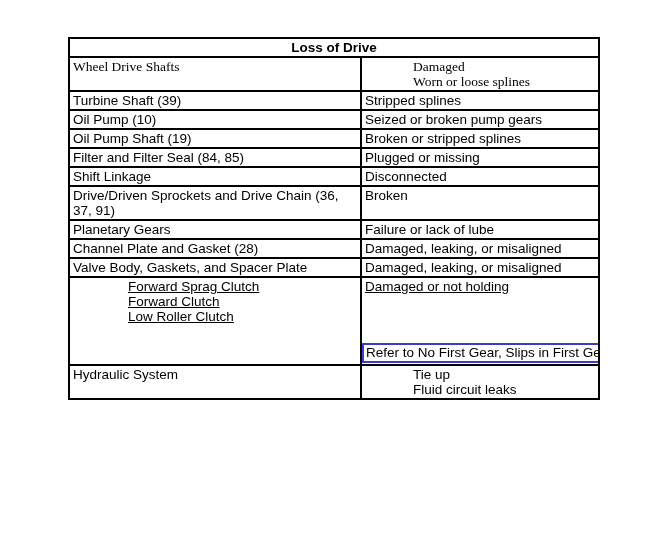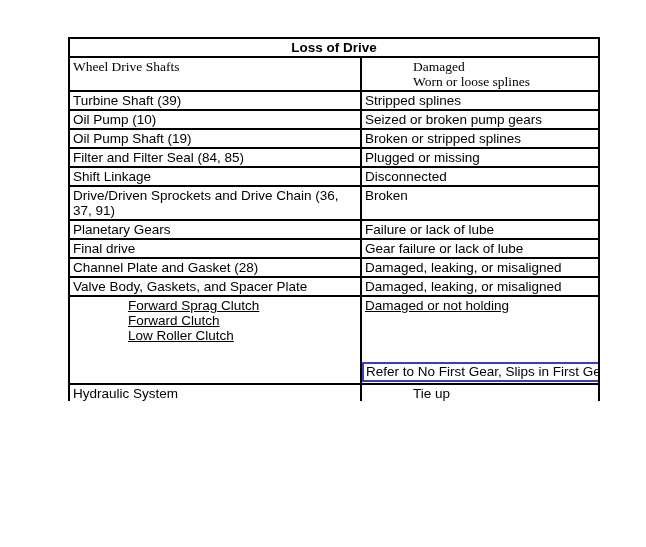--- a/index.html
+++ b/index.html
@@ -112,24 +112,20 @@
     <tr>
       <td class="h-single">Drive/Driven Sprockets and Drive Chain (36, 37, 91)</td>
       <td class="h-single">Broken</td>
     </tr>
 
     <tr>
       <td class="h-single">Planetary Gears</td>
       <td class="h-single">Failure or lack of lube</td>
     </tr>
 
-    <tr>
-      <td class="h-single">Final drive</td>
-      <td class="h-single">Gear failure or lack of lube</td>
-    </tr>
 
     <tr>
       <td class="h-single">Channel Plate and Gasket (28)</td>
       <td class="h-single">Damaged, leaking, or misaligned</td>
     </tr>
 
     <tr>
       <td class="h-single">Valve Body, Gaskets, and Spacer Plate</td>
       <td class="h-single">Damaged, leaking, or misaligned</td>
     </tr>

